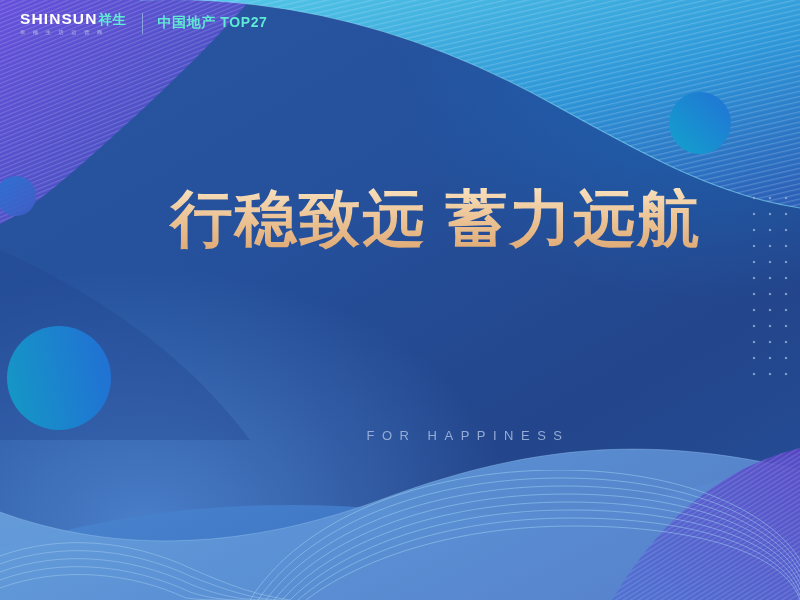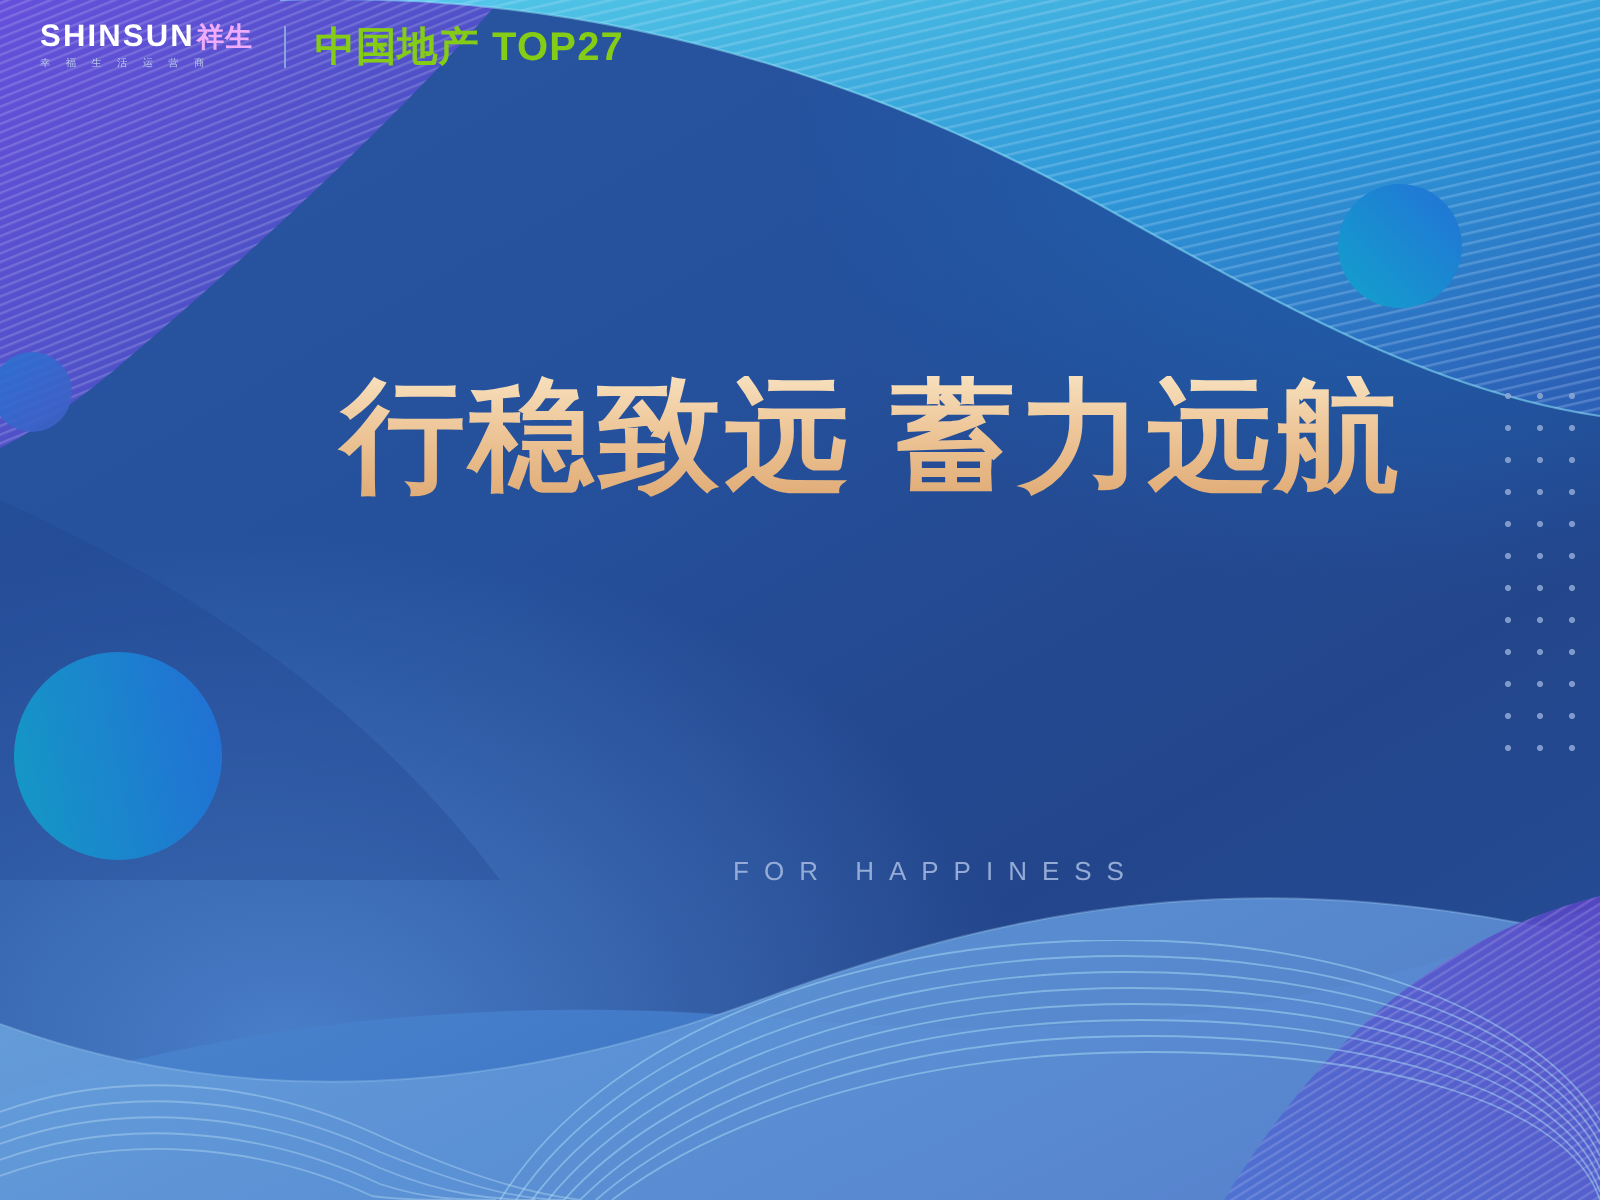--- a/index.html
+++ b/index.html
@@ -73,21 +73,21 @@
     align-items: baseline;
     gap: 1px;
   }
   .logo-en {
     color: #ffffff;
     font-size: 15.5px;
     font-weight: 700;
     letter-spacing: 1.1px;
   }
   .logo-cn {
-    color: #f0abfc;
+    color: #5eead4;
     font-size: 13.5px;
     font-weight: 700;
     letter-spacing: .5px;
   }
   .logo-sub {
     margin-top: 3px;
     color: #b9cae8;
     font-size: 5.2px;
     letter-spacing: 3.1px;
     white-space: nowrap;
@@ -95,22 +95,22 @@
     transform-origin: left center;
   }
   .logo-divider {
     width: 1px;
     height: 21px;
     background: #8fb0e0;
     margin: 0 14px 0 16px;
     opacity: .85;
   }
   .rank-text {
-    color: #84cc16;
-    font-size: 20px;
+    color: #5eead4;
+    font-size: 14px;
     font-weight: 700;
     letter-spacing: .6px;
     white-space: nowrap;
   }
 
   
   .content {
     position: absolute;
     left: 0;
     top: 0;

